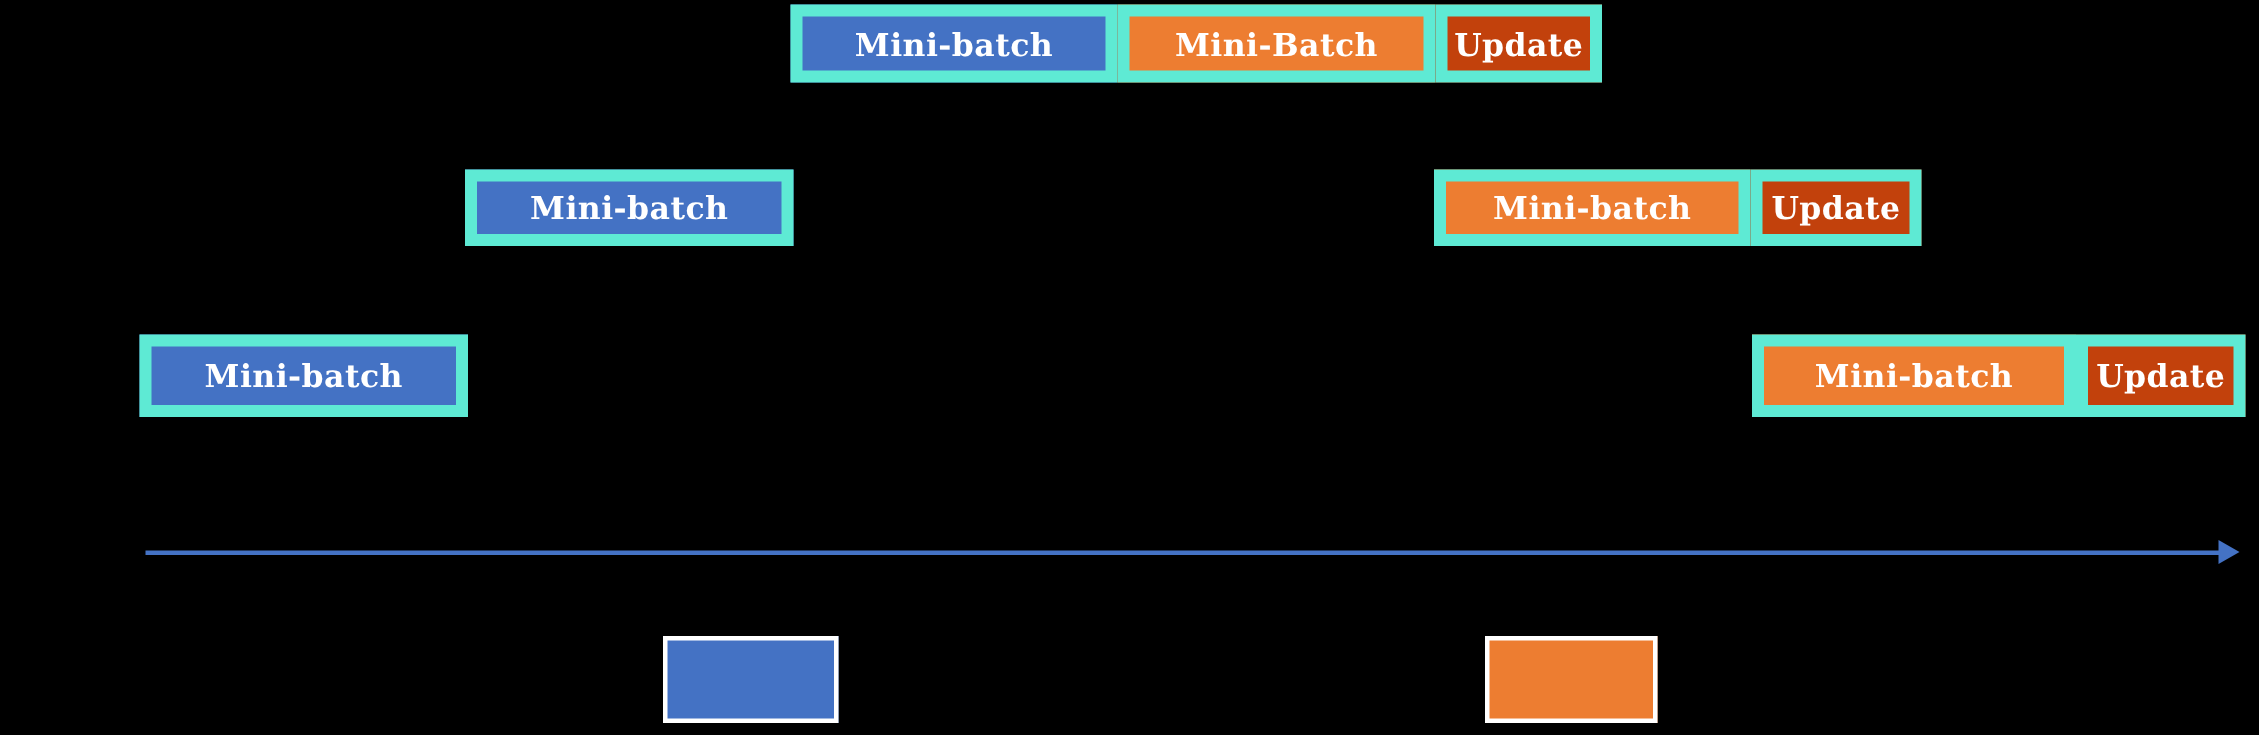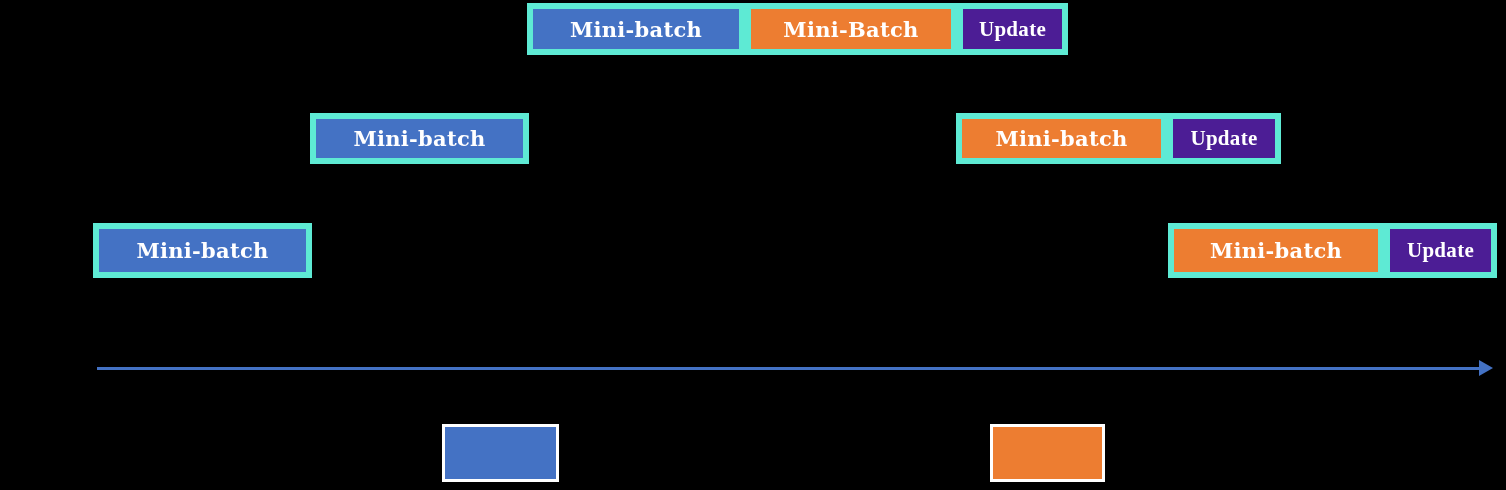--- a/index.html
+++ b/index.html
@@ -11,33 +11,33 @@
     position: relative;
     width: 1506px;
     height: 490px;
     background: #000000;
     overflow: hidden;
     font-family: "DejaVu Serif", serif;
   }
   .bar {
     position: absolute;
     box-sizing: border-box;
-    border: 6px solid #5eead4;
+    border: 8px solid #5eead4;
     display: flex;
     align-items: center;
     justify-content: center;
     color: #ffffff;
     font-weight: bold;
     font-size: 21px;
     letter-spacing: 0.3px;
     white-space: nowrap;
   }
   .blue   { background: #4472C4; }
   .orange { background: #ED7D31; }
-  .gray   { background: #4c1d95; font-family: Liberation Serif, serif; }
+  .gray   { background: #c2410c; }
   .arrow-line {
     position: absolute;
     left: 97px;
     top: 367px;
     width: 1384px;
     height: 3px;
     background: #4472C4;
   }
   .arrow-head {
     position: absolute;

